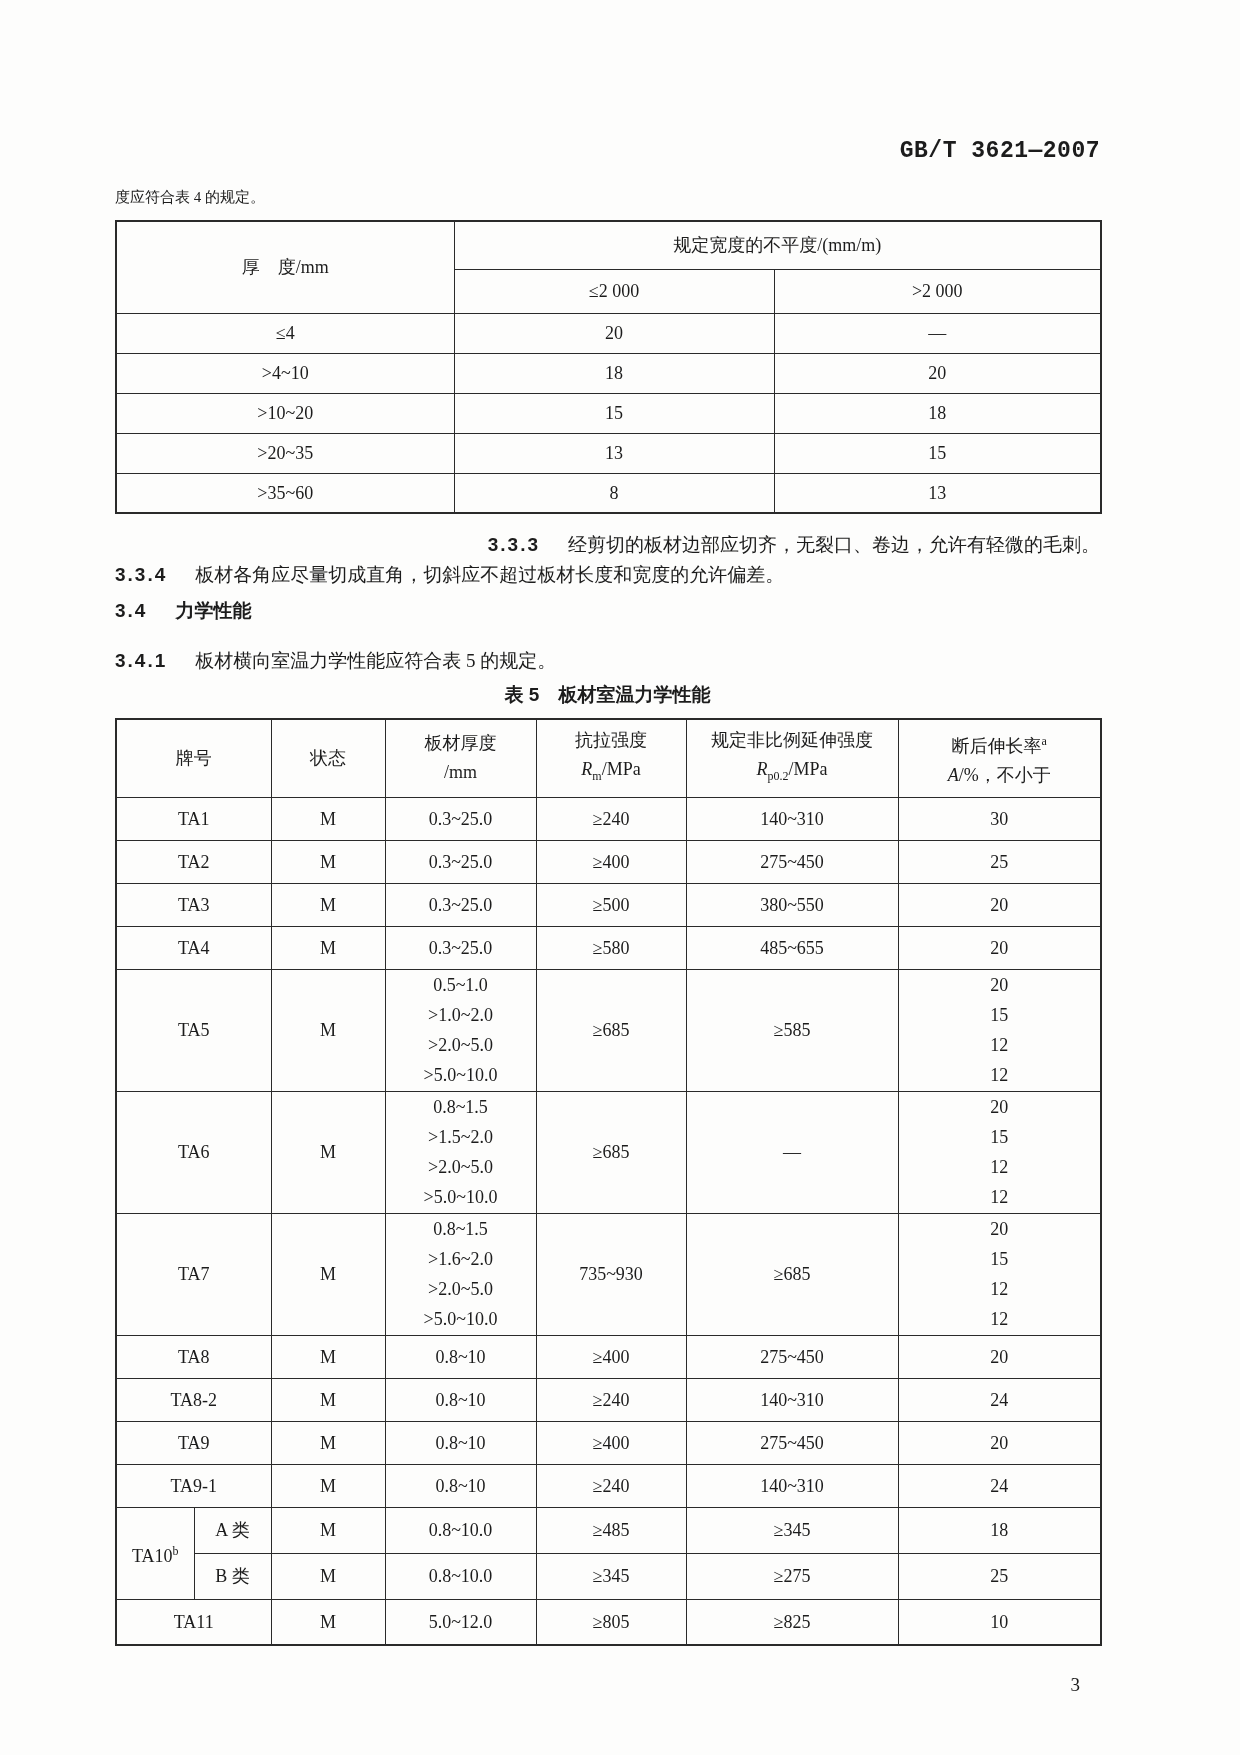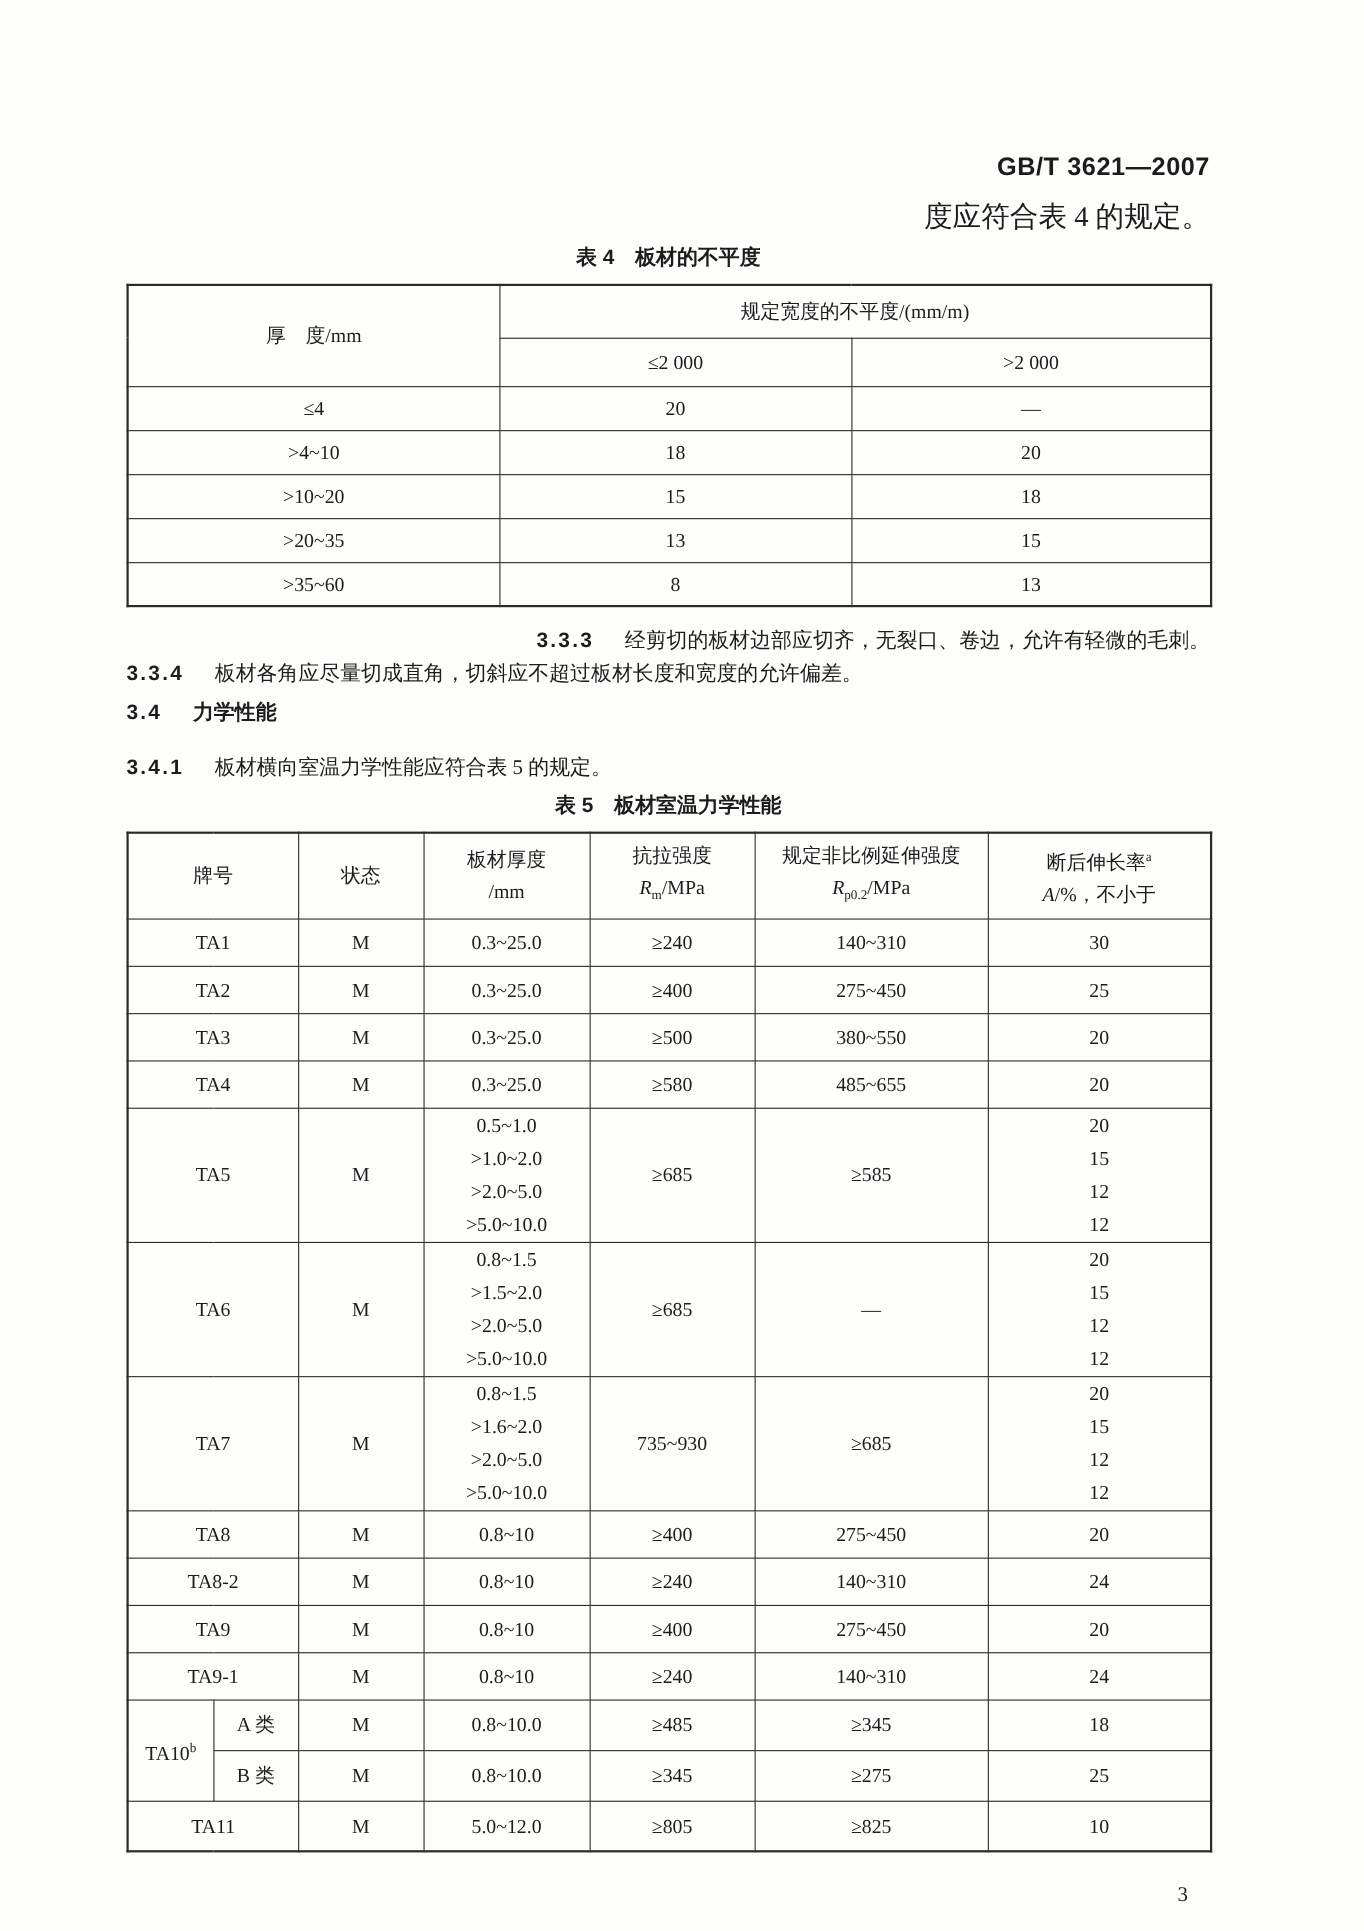--- a/index.html
+++ b/index.html
@@ -12,31 +12,30 @@
   }
   .page{
     position:relative;
     width:1240px;height:1755px;
     background:#fdfdfc;
     box-sizing:border-box;
     padding:138px 140px 0 115px;
   }
   .doc-header{
     text-align:right;
-    font-family:Liberation Sans, sans-serif;
+    font-family:Liberation Mono, monospace;
     font-weight:bold;
     font-size:23px;
     line-height:26px;
     letter-spacing:0.5px;
   }
   .intro{
     margin:20px 0 0 0;
-    font-size:26px;
-    line-height:26px;
-    text-align:right;
+    font-size:15px;
+    line-height:26px;
   }
   .tbl-title{
     margin-top:12px;
     text-align:center;
     font-family:"Liberation Sans","DejaVu Sans",sans-serif;
     font-weight:bold;
     font-size:19px;
     line-height:26px;
   }
   table.tbl{
@@ -95,21 +94,20 @@
 </style>
 </head>
 <body>
 
 <div class="page">
 
   <div class="doc-header">GB/T 3621—2007</div>
 
   <p class="intro">度应符合表 4 的规定。</p>
 
-  <div class="tbl-title">表 4　板材的不平度</div>
 
   <table class="tbl t4">
     <colgroup>
         <col style="width:338px">
         <col style="width:320px">
         <col style="width:327px">
       </colgroup>
     <tbody>
       <tr class="h1">
         <td rowspan="2">厚　度/mm</td>

